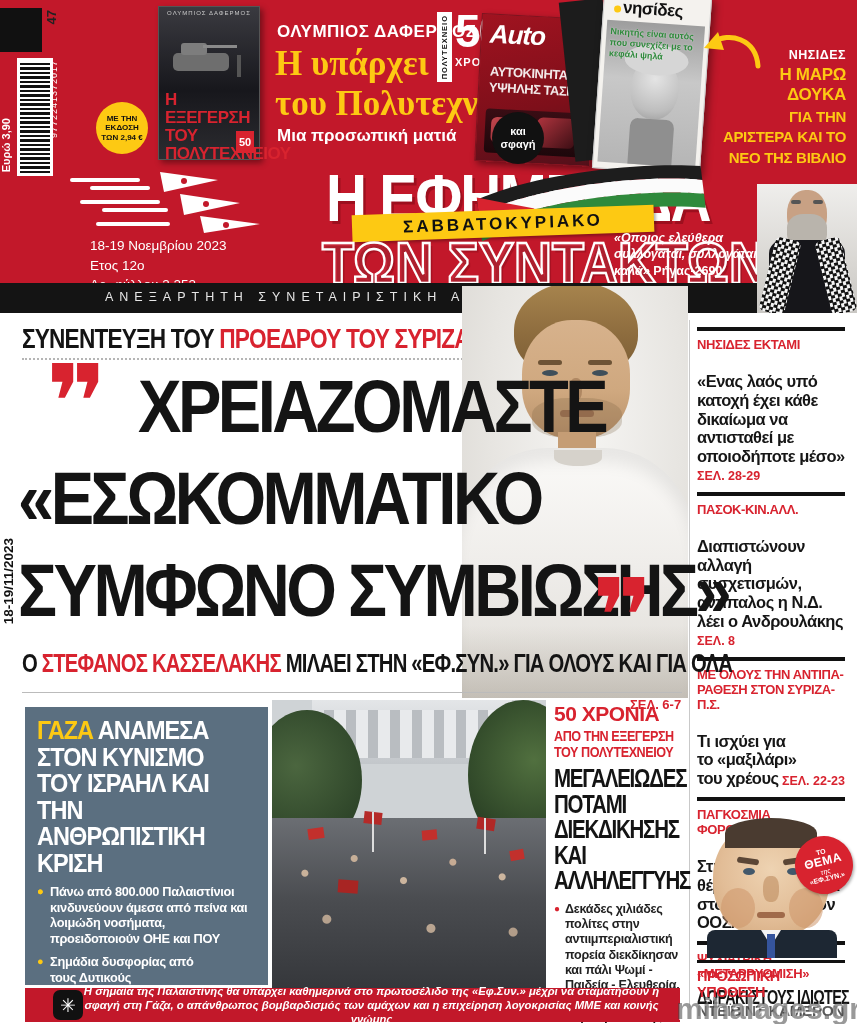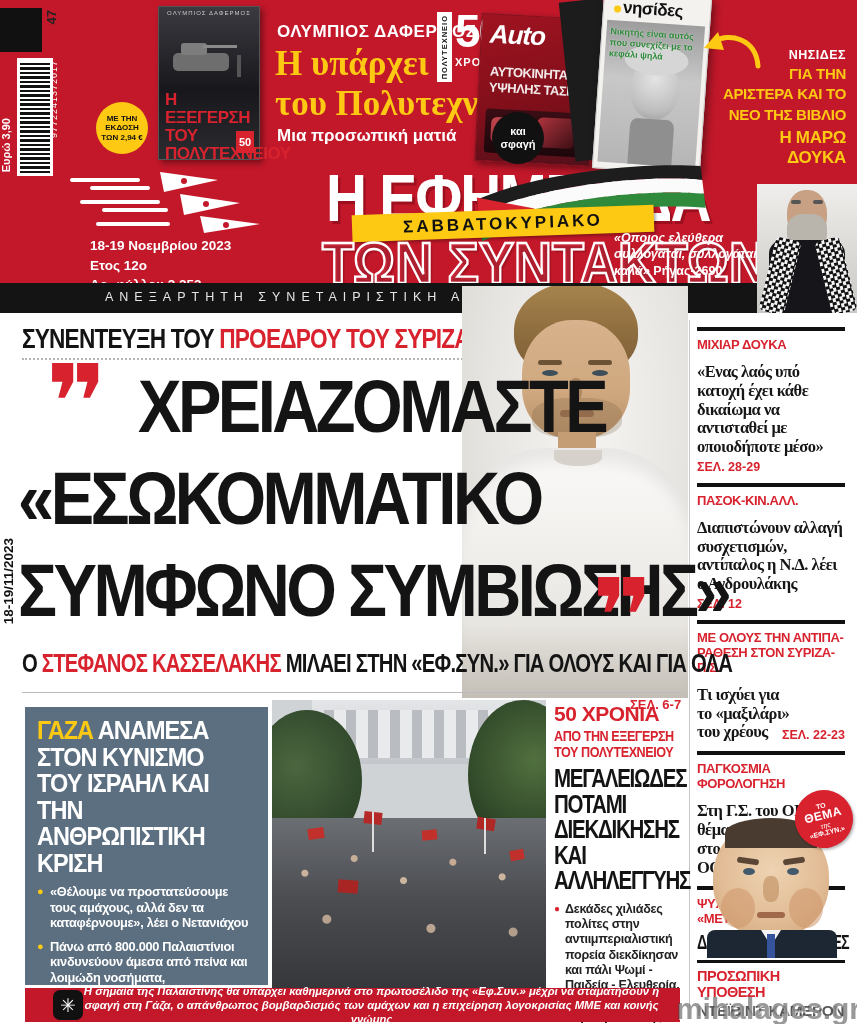--- a/index.html
+++ b/index.html
@@ -24,21 +24,21 @@
   
   .hline{font-weight:900;color:#141414;font-size:74px;letter-spacing:-4px;line-height:1;
      transform:scaleX(.88);transform-origin:left;white-space:nowrap;}
   .quote-mark{color:#d8232f;font-weight:900;line-height:.6;}
   .deck{font-weight:900;letter-spacing:-1px;transform:scaleX(.78);transform-origin:left;white-space:nowrap;font-size:26px;color:#141414;}
   .pgref{color:#d8232f;font-weight:700;}
   
   #sidebar{position:absolute;left:697px;top:318px;width:148px;}
   .sb-rule{height:4px;background:#111;margin:9px 0 7px 0;}
   .sb-kicker{color:#d8232f;font-weight:700;font-size:13px;line-height:1.15;letter-spacing:-.4px;}
-  .sb-body{color:#161616;font-weight:700;font-size:16.5px;line-height:1.14;letter-spacing:-.5px;margin-top:10px;font-family:Liberation Serif, serif;}
+  .sb-body{color:#161616;font-weight:700;font-size:16.5px;line-height:1.14;letter-spacing:-.5px;margin-top:19px;}
   .sb-role{color:#777;font-weight:700;font-size:10.5px;line-height:1.25;margin-top:3px;letter-spacing:-.2px;}
   .sb-page{color:#d8232f;font-weight:700;font-size:12.5px;margin-top:3px;}
   
   #gaza{position:absolute;left:25px;top:707px;width:243px;height:278px;background:#5b6f80;padding:10px 12px;box-sizing:border-box;}
   #gaza h2{margin:0;font-size:25px;line-height:1.06;color:#fff;font-weight:900;letter-spacing:-1px;transform:scaleX(.94);transform-origin:left;}
   .gz-bullet{position:relative;padding-left:13px;color:#fff;font-weight:700;font-size:12.8px;line-height:1.22;margin-top:8px;letter-spacing:-.3px;}
   .gz-bullet .dot{position:absolute;left:0;top:1px;color:#fdc913;font-size:11px;}
   
   #poly{position:absolute;left:554px;top:702px;width:134px;}
   
@@ -119,22 +119,22 @@
       <div class="abs" style="left:8px;top:34px;width:88px;color:#2f8a3c;font-weight:700;font-size:9px;line-height:1.2;text-shadow:0 0 2px rgba(255,255,255,.6);">Νικητής είναι αυτός που συνεχίζει με το κεφάλι ψηλά</div>
     </div>
 
     <svg class="abs" style="left:700px;top:26px;" width="62" height="48" viewBox="0 0 62 48">
       <path d="M58,40 C56,12 28,6 14,16" fill="none" stroke="#fdc913" stroke-width="5" stroke-linecap="round"></path>
       <polygon points="18,6 4,22 24,24" fill="#fdc913"></polygon>
     </svg>
 
     <div class="abs" style="left:718px;top:48px;width:128px;text-align:right;">
       <div class="white" style="font-weight:700;font-size:12.5px;letter-spacing:.5px;">ΝΗΣΙΔΕΣ</div>
+      <div class="yellow" style="font-weight:700;font-size:17px;margin-top:3px;letter-spacing:-.3px;">Η ΜΑΡΩ ΔΟΥΚΑ</div>
       <div class="yellow" style="font-weight:700;font-size:15px;line-height:1.35;margin-top:2px;letter-spacing:-.3px;">ΓΙΑ ΤΗΝ ΑΡΙΣΤΕΡΑ ΚΑΙ ΤΟ ΝΕΟ ΤΗΣ ΒΙΒΛΙΟ</div>
-      <div class="yellow" style="font-weight:700;font-size:17px;margin-top:3px;letter-spacing:-.3px;">Η ΜΑΡΩ ΔΟΥΚΑ</div>
     </div>
 
     <svg class="abs" style="left:68px;top:170px;" width="262" height="64" viewBox="0 0 262 64">
       <g fill="#fff">
         <rect x="2" y="8" width="70" height="4" rx="2"></rect>
           <rect x="22" y="16" width="60" height="4" rx="2"></rect>
         <polygon points="92,2 150,10 96,22"></polygon>
           <circle cx="116" cy="11" r="3" fill="#c2182a"></circle>
         <rect x="12" y="30" width="80" height="4" rx="2"></rect>
           <rect x="34" y="38" width="66" height="4" rx="2"></rect>
@@ -154,21 +154,21 @@
       <path d="M10,46 C70,28 170,26 236,40 L236,54 C170,40 70,42 10,60 Z" fill="#2f8a3c"></path>
       <polygon points="10,16 66,34 10,52" fill="#d8232f"></polygon>
     </svg>
 
     <div class="abs" id="weekend-badge" style="left:352px;top:210px;width:302px;height:27px;">
       <span style="font-size:17px;">ΣΑΒΒΑΤΟΚΥΡΙΑΚΟ</span>
     </div>
 
     <div class="abs" id="mast-title2" style="left:322px;top:230px;font-size:57px;">ΤΩΝ ΣΥΝΤΑΚΤΩΝ</div>
 
-    <div class="abs white" style="left:90px;top:236px;font-weight:700;font-size:13.5px;line-height:1.45;">
+    <div class="abs white" style="left:90px;top:236px;font-weight:400;font-size:13.5px;line-height:1.45;">
       <div>18-19 Νοεμβρίου 2023</div>
       <div>Ετος 12ο</div>
       <div>Αρ. φύλλου 3.253</div>
     </div>
 
     <div class="abs white" style="left:614px;top:230px;width:180px;font-style:italic;font-weight:700;font-size:12.5px;line-height:1.3;">
       <span>«Οποιος ελεύθερα συλλογάται, συλλογάται καλά»</span>
       <span style="font-style:normal;">Ρήγας-2690</span>
     </div>
 
@@ -222,30 +222,30 @@
   <div class="abs pgref" style="left:630px;top:697px;font-size:13px;z-index:6;">ΣΕΛ. 6-7</div>
 
   <div class="abs vtext" style="left:1px;top:538px;font-size:13.5px;font-weight:700;color:#111;">18-19/11/2023</div>
 
   <div class="abs" style="left:689px;top:320px;width:1px;height:688px;background:#c9c9c9;"></div>
 
   <div id="sidebar">
 
     <div class="sb-rule"></div>
     <div>
-      <div class="sb-kicker">ΜΙΧΙΑΡ ΔΟΥΚΑ</div>
+      <div class="sb-kicker">ΝΗΣΙΔΕΣ ΕΚΤΑΜΙ</div>
       <div class="sb-body">«Ενας λαός υπό κατοχή έχει κάθε δικαίωμα να αντισταθεί με οποιοδήποτε μέσο»</div>
       <div class="sb-page">ΣΕΛ. 28-29</div>
     </div>
 
     <div class="sb-rule"></div>
     <div>
       <div class="sb-kicker">ΠΑΣΟΚ-ΚΙΝ.ΑΛΛ.</div>
       <div class="sb-body">Διαπιστώνουν αλλαγή συσχετισμών, αντίπαλος η Ν.Δ. λέει ο Ανδρουλάκης</div>
-      <div class="sb-page">ΣΕΛ. 12</div>
+      <div class="sb-page">ΣΕΛ. 8</div>
     </div>
 
     <div class="sb-rule"></div>
     <div style="position:relative;">
       <div class="sb-kicker">ΜΕ ΟΛΟΥΣ ΤΗΝ ΑΝΤΙΠΑ-ΡΑΘΕΣΗ ΣΤΟΝ ΣΥΡΙΖΑ-Π.Σ.</div>
       <div class="sb-body" style="width:100px;">Τι ισχύει για το «μαξιλάρι» του χρέους</div>
       <div class="sb-page" style="position:absolute;right:0;bottom:0;">ΣΕΛ. 22-23</div>
     </div>
 
     <div class="sb-rule"></div>
@@ -289,21 +289,21 @@
     <div class="abs" style="left:0;top:650px;width:150px;">
       <div style="color:#d8232f;font-weight:900;font-size:14.5px;letter-spacing:-.5px;">ΠΡΟΣΩΠΙΚΗ ΥΠΟΘΕΣΗ</div>
       <div style="color:#5a5a5a;font-weight:900;font-size:15.5px;letter-spacing:-.5px;margin-top:2px;">ΝΤΕΪΒΙΝΤ ΚΑΜΕΡΟΝ</div>
       <div style="color:#141414;font-weight:900;font-size:15.5px;line-height:1.1;letter-spacing:-.5px;margin-top:2px;">Γύρισε από την... εξορία για να σώσει τον Σούνακ!</div>
 
     </div>
   </div>
 
   <div id="gaza">
     <h2><span class="yellow">ΓΑΖΑ</span><span> ΑΝΑΜΕΣΑ ΣΤΟΝ ΚΥΝΙΣΜΟ ΤΟΥ ΙΣΡΑΗΛ ΚΑΙ ΤΗΝ ΑΝΘΡΩΠΙΣΤΙΚΗ ΚΡΙΣΗ</span></h2>
-    <div class="gz-bullet"><span class="dot">●</span><span>«Θέλουμε να προστατεύσουμε τους αμάχους, αλλά δεν τα καταφέρνουμε», λέει ο Νετανιάχου</span></div>
+    <div class="gz-bullet"><span class="dot">●</span></div>
     <div class="gz-bullet"><span class="dot">●</span><span>Πάνω από 800.000 Παλαιστίνιοι κινδυνεύουν άμεσα από πείνα και λοιμώδη νοσήματα, προειδοποιούν ΟΗΕ και ΠΟΥ</span></div>
     <div class="gz-bullet" style="position:relative;"><span class="dot">●</span><span style="display:inline-block;width:150px;">Σημάδια δυσφορίας από τους Δυτικούς συμμάχους μπροστά στη συνεχιζόμενη σφαγή</span>
       
     </div>
 
   </div>
 
   <div class="abs photo" style="left:272px;top:700px;width:274px;height:302px;background:#cfd3d6;">
     <div class="abs" style="left:40px;top:0;width:200px;height:64px;background:linear-gradient(180deg,#e4e6e8,#c3c7cb);"></div>
     <div class="abs" style="left:52px;top:10px;width:176px;height:48px;background:repeating-linear-gradient(90deg,#b9bdc1 0 10px,#e8eaec 10px 22px);"></div>

